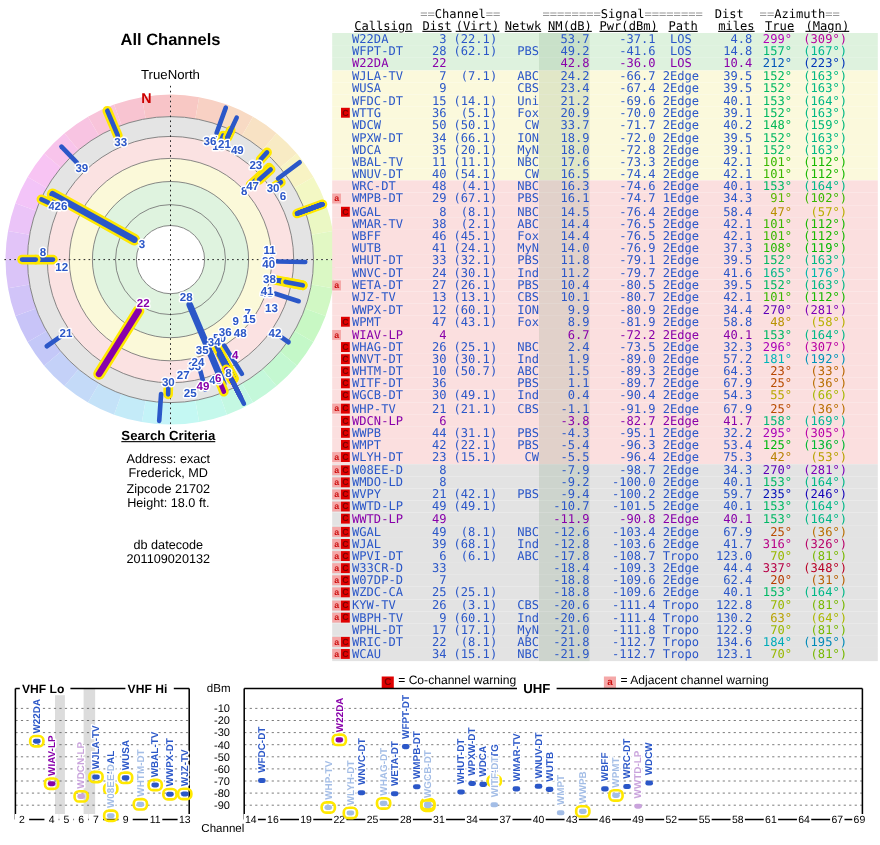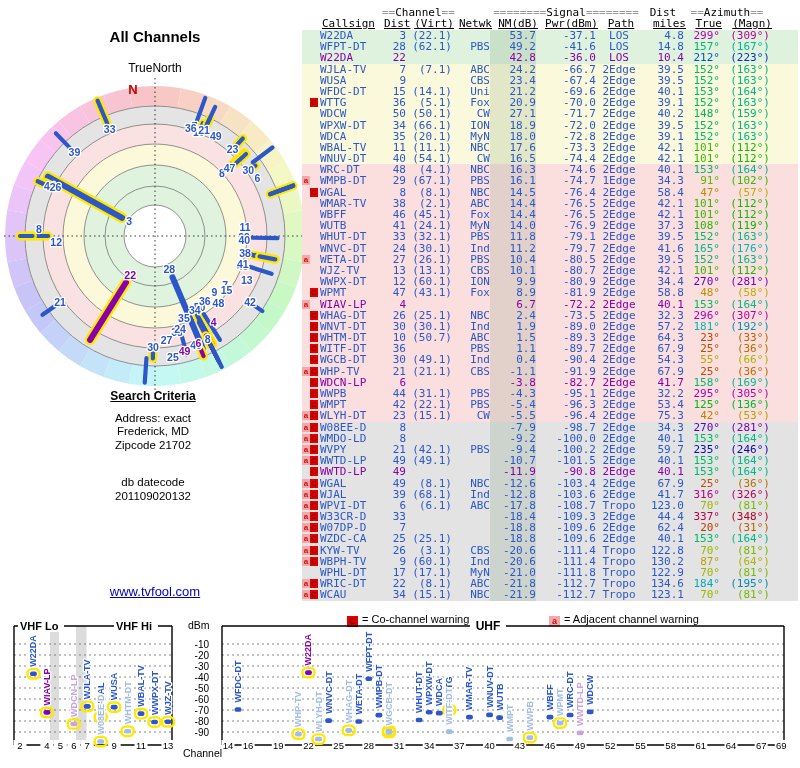--- a/index.html
+++ b/index.html
@@ -228,26 +228,26 @@
       <text x="107.67518909524414" y="76.72143699951697" fill="#2b57c8" font-size="10.5" font-weight="bold" text-anchor="middle" class="halo">33</text>
       <text x="153" y="16" fill="#000" font-size="12" text-anchor="middle">TrueNorth</text>
       <text x="131" y="38" fill="#cc0000" font-size="13" font-weight="bold" text-anchor="middle">N</text>
     </svg>
 
   <div id="search-block">
     <div class="hd">Search Criteria</div>
     <div>Address: exact</div>
     <div>Frederick, MD</div>
     <div>Zipcode 21702</div>
+    <div>Height: 18.0 ft.</div>
     <div class="gap"></div>
     <div>db datecode</div>
     <div>201109020132</div>
   </div>
 
-  <a id="site-link">www.tvfool.com</a>
 
   <div id="table-panel">
     <div class="thead1">
       <span class="sp80"></span>
       <span class="g70"><i>==</i><b>Channel</b><i>==</i></span>
       <span class="sp38"></span>
       <span class="g152"><i>========</i><b>Signal</b><i>========</i></span>
       <span class="g42">Dist</span>
       <span class="g86"><i>==</i><b>Azimuth</b><i>==</i></span>
     </div>
@@ -364,21 +364,21 @@
           <span class="c-az" style="color:hsl(152,100%,36%)">152°</span>
           <span class="c-mg" style="color:hsl(163,100%,36%)">(163°)</span>
         </div>
         <div class="trow" style="background: rgb(251, 249, 220);">
           <span class="mk" style=""></span>
           <span class="mk" style=""></span>
           <span class="c-call" style="color:#2b57c8">WDCW</span>
           <span class="c-real" style="color:#2b57c8">50</span>
           <span class="c-virt" style="color:#2b57c8">(50.1)</span>
           <span class="c-net" style="color:#2b57c8">CW</span>
-          <span class="c-nm" style="color:#2b57c8;background:rgba(95,135,95,0.16)">27.1</span>
+          <span class="c-nm" style="color:#2b57c8;background:rgba(95,135,95,0.16)">33.7</span>
           <span class="c-pwr" style="color:#2b57c8">-71.7</span>
           <span class="c-path" style="color:#2b57c8">2Edge</span>
           <span class="c-miles" style="color:#2b57c8">40.2</span>
           <span class="c-az" style="color:hsl(148,100%,36%)">148°</span>
           <span class="c-mg" style="color:hsl(159,100%,36%)">(159°)</span>
         </div>
         <div class="trow" style="background: rgb(251, 249, 220);">
           <span class="mk" style=""></span>
           <span class="mk" style=""></span>
           <span class="c-call" style="color:#2b57c8">WPXW-DT</span>
@@ -928,21 +928,21 @@
           <span class="mk" style="background:#f5a8a8;color:#cc1111">a</span>
           <span class="mk" style="background:#e00000;color:#7a0000">C</span>
           <span class="c-call" style="color:#2b57c8">WBPH-TV</span>
           <span class="c-real" style="color:#2b57c8">9</span>
           <span class="c-virt" style="color:#2b57c8">(60.1)</span>
           <span class="c-net" style="color:#2b57c8">Ind</span>
           <span class="c-nm" style="color:#2b57c8;background:rgba(95,135,95,0.16)">-20.6</span>
           <span class="c-pwr" style="color:#2b57c8">-111.4</span>
           <span class="c-path" style="color:#2b57c8">Tropo</span>
           <span class="c-miles" style="color:#2b57c8">130.2</span>
-          <span class="c-az" style="color:hsl(53,100%,36%)">87°</span>
+          <span class="c-az" style="color:hsl(53,100%,36%)">63°</span>
           <span class="c-mg" style="color:hsl(64,100%,36%)">(64°)</span>
         </div>
         <div class="trow" style="background: rgb(227, 227, 227);">
           <span class="mk" style=""></span>
           <span class="mk" style=""></span>
           <span class="c-call" style="color:#2b57c8">WPHL-DT</span>
           <span class="c-real" style="color:#2b57c8">17</span>
           <span class="c-virt" style="color:#2b57c8">(17.1)</span>
           <span class="c-net" style="color:#2b57c8">MyN</span>
           <span class="c-nm" style="color:#2b57c8;background:rgba(95,135,95,0.16)">-21.0</span>

